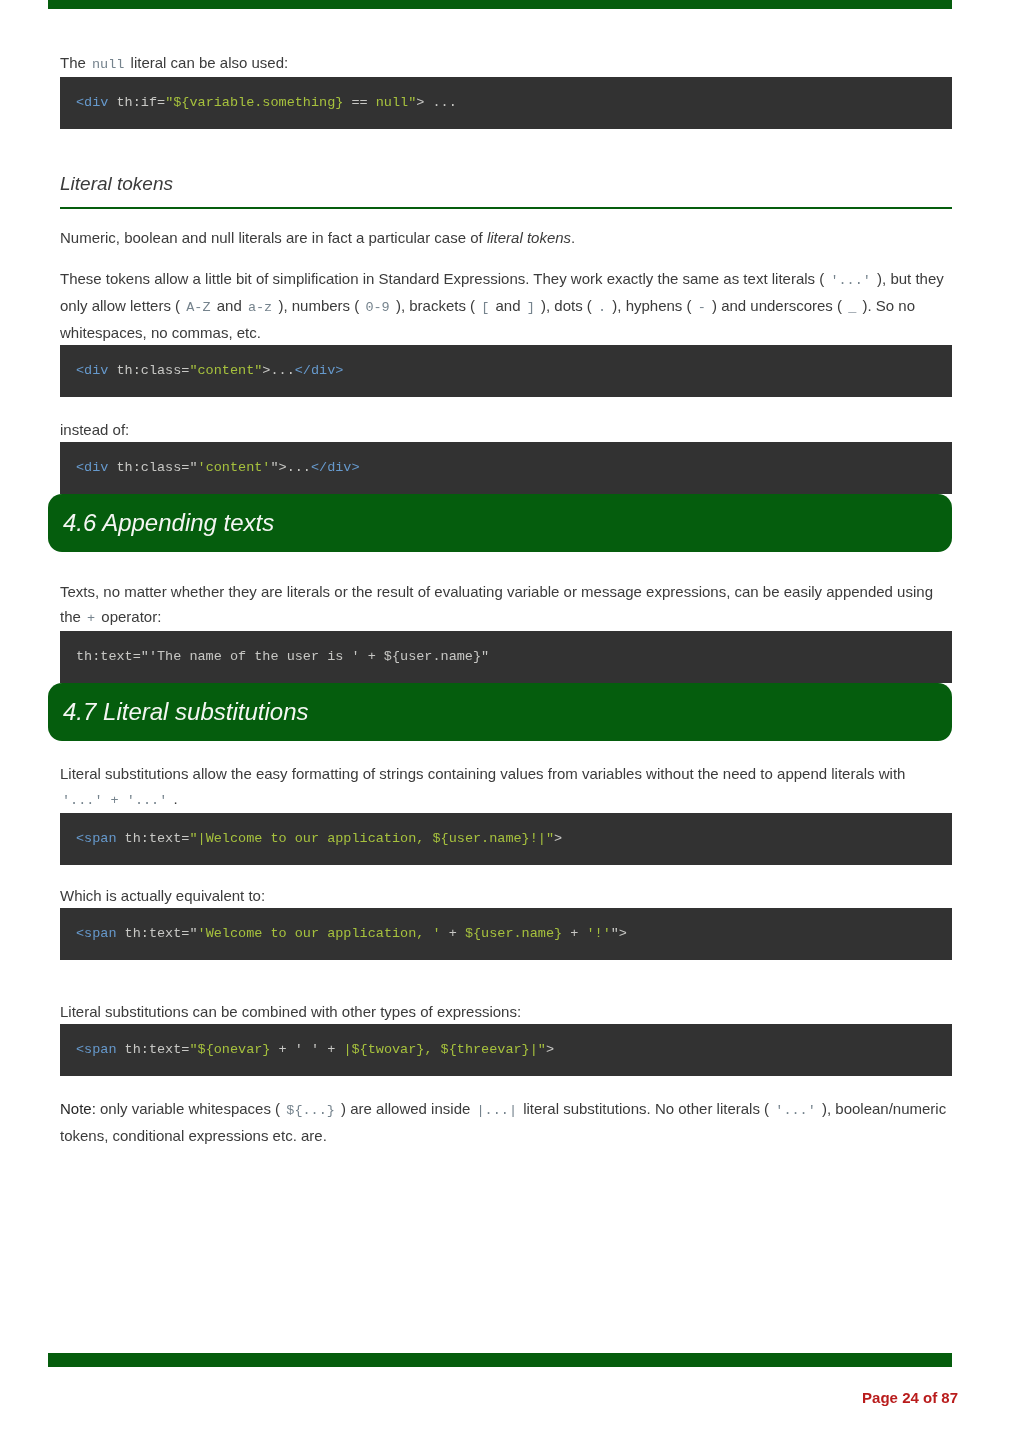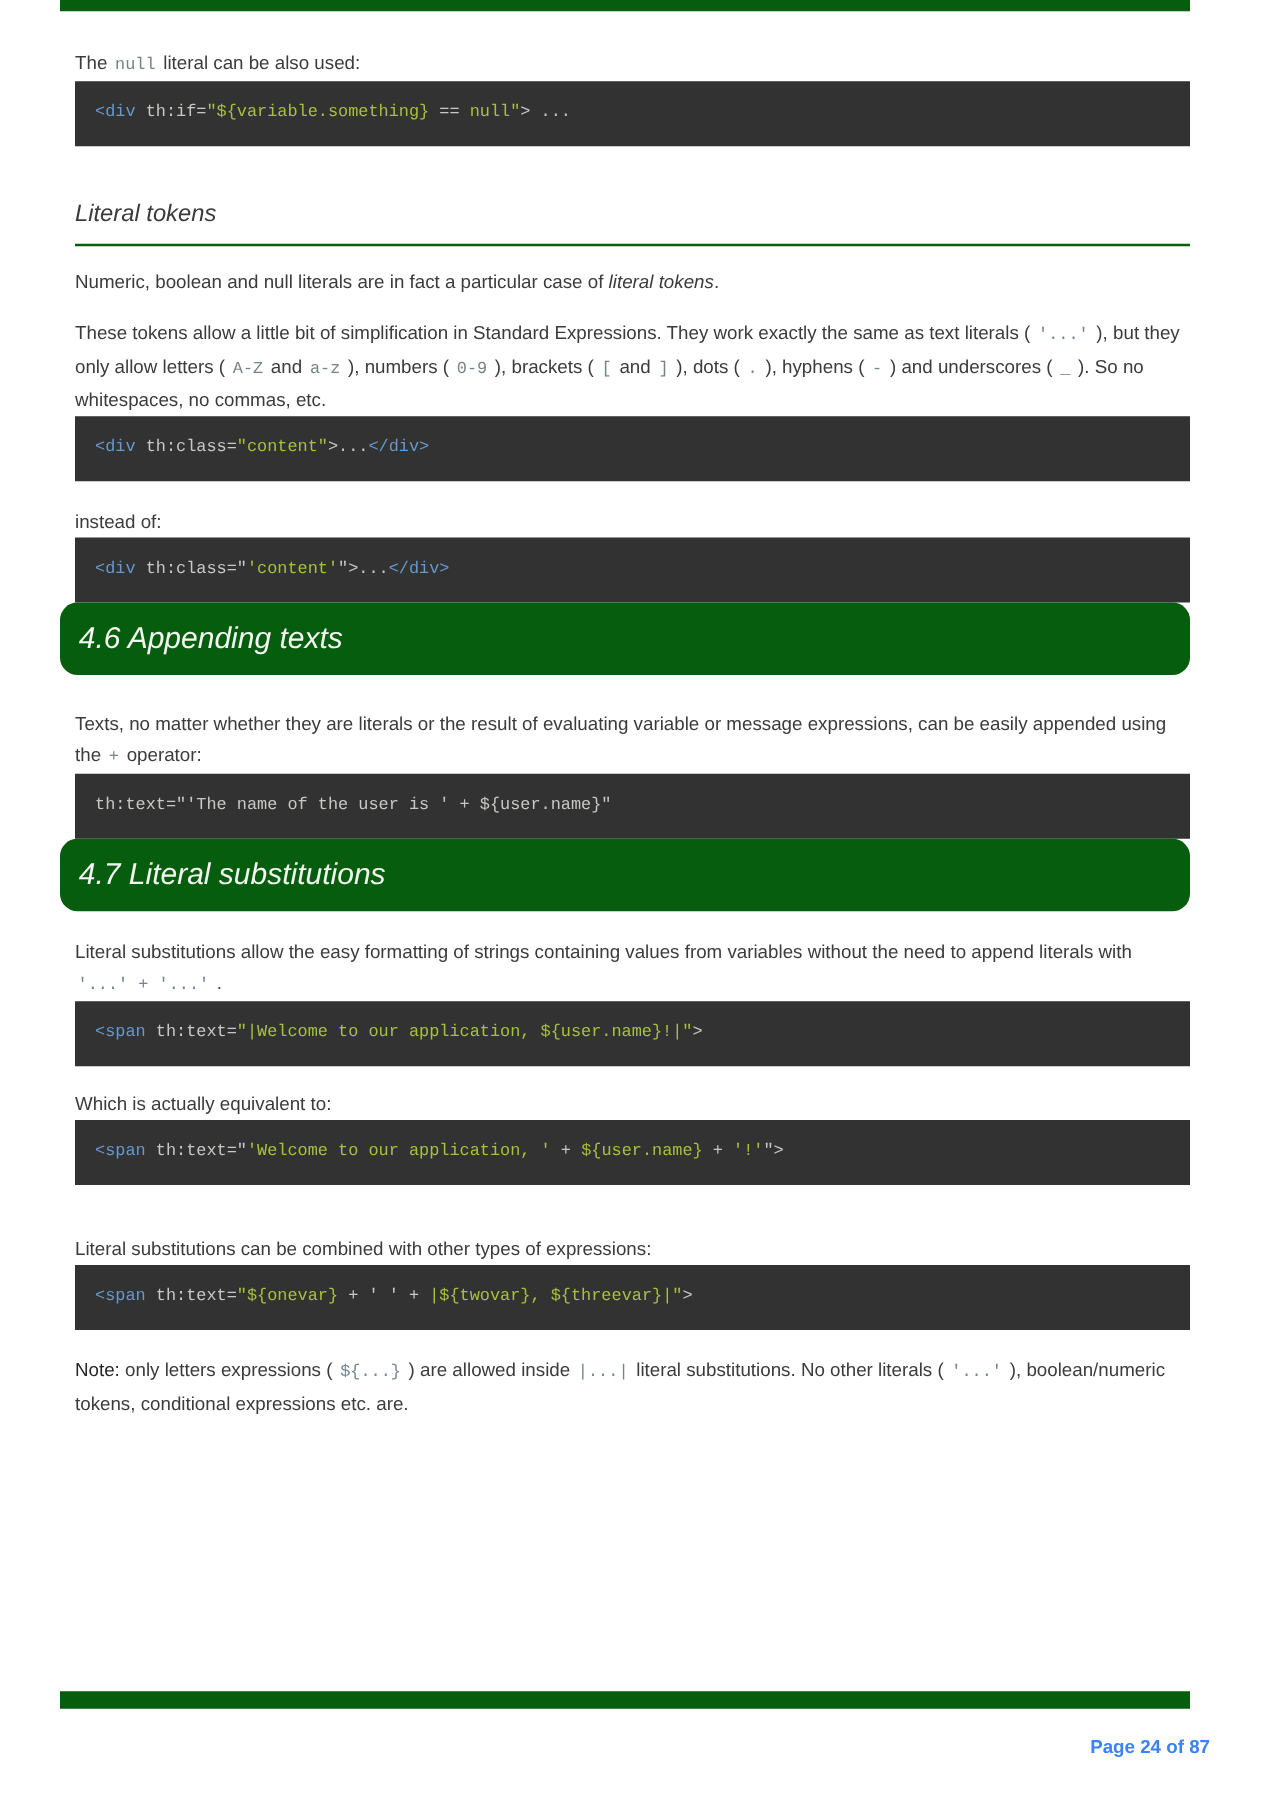--- a/index.html
+++ b/index.html
@@ -14,21 +14,21 @@
   *{box-sizing:border-box;}
   html,body{margin:0;padding:0;background:#ffffff;}
   body{width:1018px;height:1440px;}
   .page{
     position:relative;width:1018px;height:1440px;background:#ffffff;overflow:hidden;
     font-family:"Liberation Sans",sans-serif;color:var(--body-text);
   }
   .rule{position:absolute;left:48px;width:904px;background:var(--brand-green);}
   .rule.top{top:0;height:9px;}
   .rule.bottom{top:1353px;height:14px;}
-  .content{position:absolute;top:0;left:60px;width:892px;padding-top:38px;}
+  .content{position:absolute;top:0;left:60px;width:892px;padding-top:50px;}
   p{margin:0;font-size:15px;line-height:25px;color:var(--body-text);}
   .ic{font-family:"Liberation Mono",monospace;font-size:13.5px;color:var(--inline-code);padding:0 2px;}
   em{font-style:italic;}
   strong{font-weight:normal;color:#262626;}
   h3.sub-heading{
     margin:43px 0 0;font-weight:normal;font-style:italic;font-size:19px;line-height:24px;
     color:var(--body-text);padding-bottom:11px;border-bottom:2px solid var(--brand-green);
   }
   h2.section-heading{
     margin:0 0 0 -12px;width:calc(100% + 12px);height:58px;display:flex;align-items:center;
@@ -37,22 +37,22 @@
   }
   pre.code{
     margin:0;background:var(--code-background);color:var(--code-text);
     font-family:"Liberation Mono",monospace;font-size:13.5px;line-height:26px;
     padding:13px 16px;white-space:pre;width:100%;
   }
   pre.code .tag{color:var(--code-tag);}
   pre.code .str{color:var(--code-string);}
   pre.code .plain{color:var(--code-text);}
   .page-footer{
-    position:absolute;top:1388px;right:50px;font-size:15px;line-height:20px;
-    font-weight:bold;color:#3b82f6;
+    position:absolute;top:1388px;right:60px;font-size:15px;line-height:20px;
+    font-weight:bold;color:#b91c1c;
   }
   .mt8{margin-top:8px}.mt9{margin-top:9px}.mt10{margin-top:10px}.mt11{margin-top:11px}
   .mt12{margin-top:12px}.mt14{margin-top:14px}.mt15{margin-top:27px}.mt16{margin-top:16px}
   .mt17{margin-top:17px}.mt18{margin-top:18px}.mt20{margin-top:20px}.mt21{margin-top:39px}
   .mt30{margin-top:30px}.mt32{margin-top:32px}
 </style>
 </head>
 <body>
 
 <div class="page">
@@ -92,21 +92,21 @@
     <pre class="code mt12"><span class="tag">&lt;span</span><span class="plain"> th:text=</span><span class="str">"|Welcome to our application, ${user.name}!|"</span><span class="plain">&gt;</span></pre>
 
     <p class="mt18">Which is actually equivalent to:</p>
 
     <pre class="code mt8"><span class="tag">&lt;span</span><span class="plain"> th:text=</span><span class="plain">"</span><span class="str">'Welcome to our application, '</span><span class="plain"> + </span><span class="str">${user.name}</span><span class="plain"> + </span><span class="str">'!'</span><span class="plain">"&gt;</span></pre>
 
     <p class="mt21">Literal substitutions can be combined with other types of expressions:</p>
 
     <pre class="code mt9"><span class="tag">&lt;span</span><span class="plain"> th:text=</span><span class="str">"${onevar}</span><span class="plain"> + ' ' + </span><span class="str">|${twovar}, ${threevar}|"</span><span class="plain">&gt;</span></pre>
 
-    <p class="mt20"><strong>Note:</strong><span> only letters expressions ( </span><code class="ic">${...}</code><span> ) are allowed inside </span><code class="ic">|...|</code><span> literal substitutions. No other literals ( </span><code class="ic">'...'</code><span> ), boolean/numeric tokens, conditional expressions etc. are.</span></p>
+    <p class="mt20"><strong>Note:</strong><span> only variable whitespaces ( </span><code class="ic">${...}</code><span> ) are allowed inside </span><code class="ic">|...|</code><span> literal substitutions. No other literals ( </span><code class="ic">'...'</code><span> ), boolean/numeric tokens, conditional expressions etc. are.</span></p>
 
   </div>
 
   <div class="rule bottom"></div>
 
   <div class="page-footer">Page 24 of 87</div>
 
 </div>
 
 </body></html>

